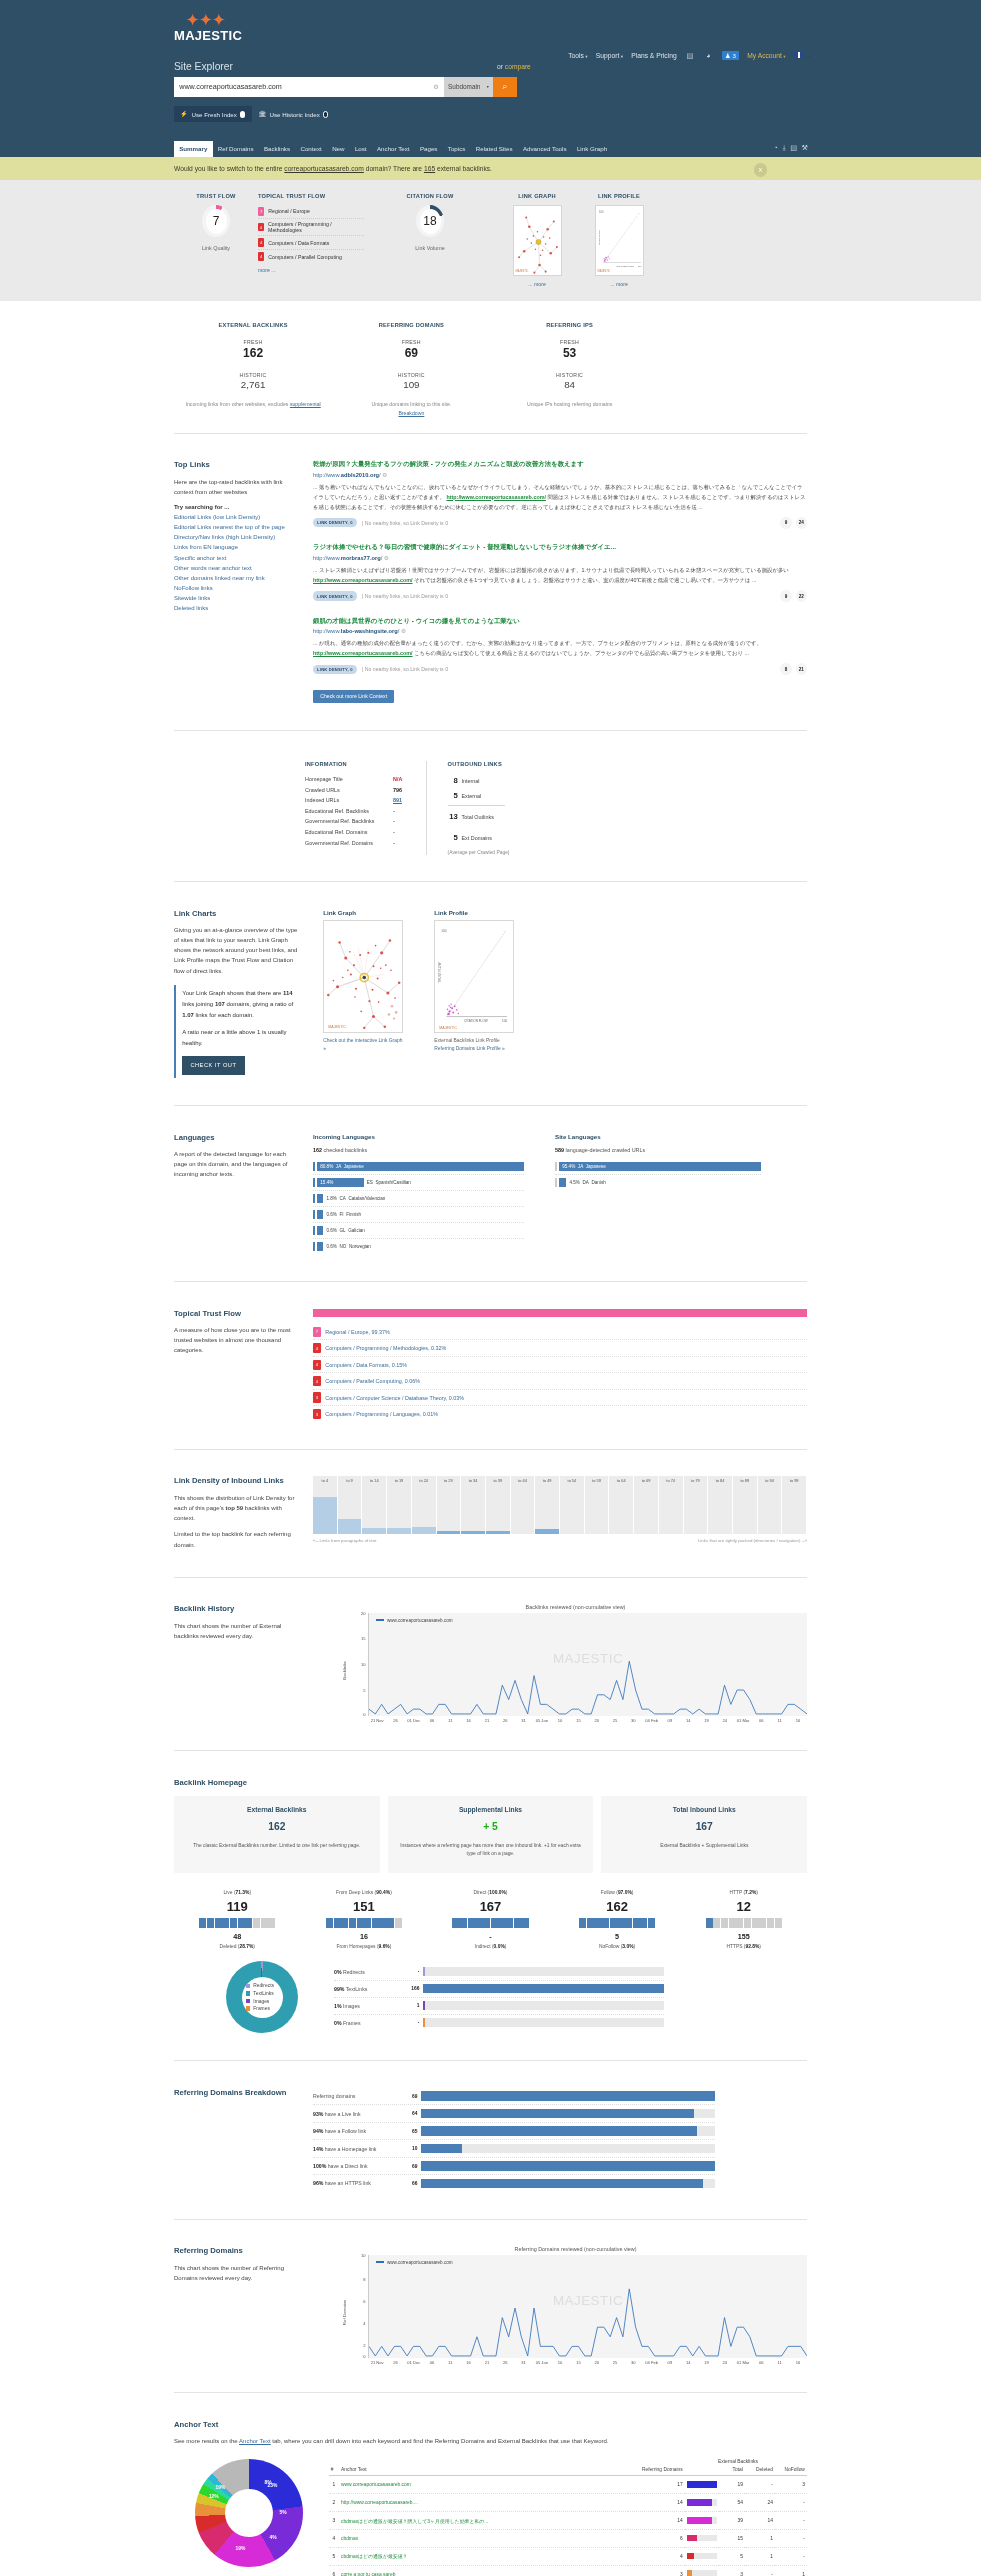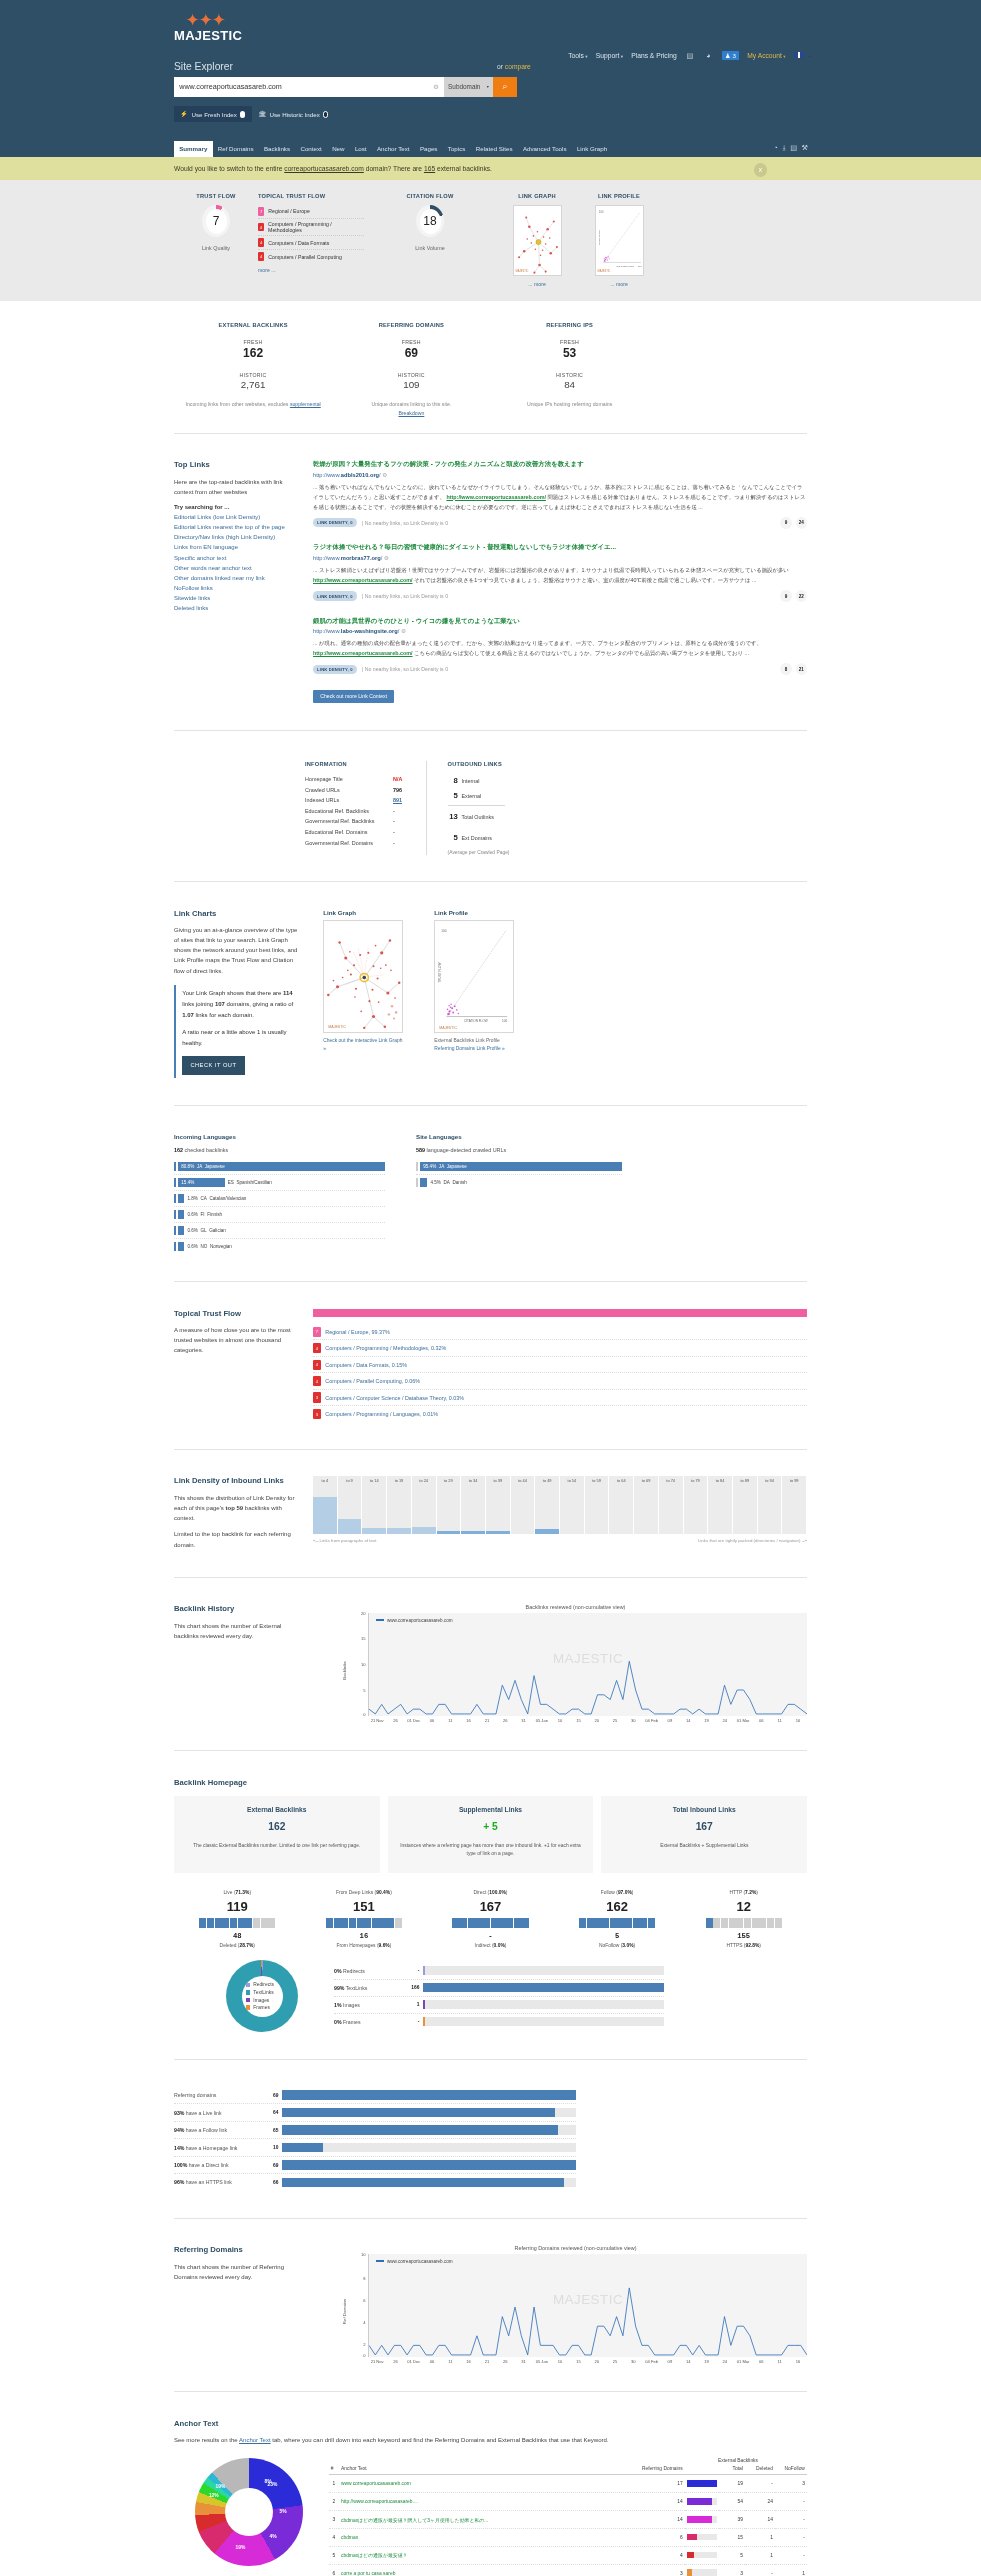--- a/index.html
+++ b/index.html
@@ -175,21 +175,21 @@
   .bbcard .num { font-size:10.3px; font-weight:bold; color:#2f4f66; margin:8.2px 0 9.3px 0;}
   .bbcard .num.green { color:#18b018;}
   .bbcard p { font-size:4.9px; color:#555; line-height:1.7;}
   .bbstats { display:flex; margin-top:17.5px;}
   .bbstat { flex:1; text-align:center;}
   .bbstat .t { font-size:4.9px; color:#555;}
   .bbstat .t b { color:#222;}
   .bbstat .v { font-size:13px; font-weight:bold; color:#222; margin:4.1px 0;}
   .segbar { display:flex; gap:0.5px; height:9.3px; width:76px; margin:0 auto;}
   .segbar div { flex:1; }
-  .bbstat .v2 { font-size:7.2px; font-weight:bold; color:#222; margin:4.1px 0 3.1px 0;font-family:Liberation Mono, monospace;}
+  .bbstat .v2 { font-size:7.2px; font-weight:bold; color:#222; margin:4.1px 0 3.1px 0;}
 
   
   .ltwrap { display:flex; align-items:center; margin-top:12.4px;}
   .ltdonut { width:72px;height:72px;border-radius:50%; position:relative; margin-left:52px;
        background: conic-gradient(#9a9ad8 0deg 1.1deg, #2f9eb0 1.1deg 358deg, #7a46b5 358deg 359deg, #e8913a 359deg 360deg);}
   .ltdonut .hole { position:absolute; inset:15.5px; background:#fff; border-radius:50%; }
   .ltlegend { position:absolute; inset:0; display:flex; flex-direction:column; justify-content:center; padding-left:19.6px; gap:2.6px;}
   .ltlegend div { display:flex; align-items:center; gap:3.1px; font-size:4.9px; color:#444;}
   .ltlegend i { width:4.6px;height:4.6px;display:inline-block;}
   .ltbars { flex:1; margin-left:36px; max-width:330px;}
@@ -670,20 +670,24 @@
           </svg>
         </div>
         <div class="chartcap"><span class="plain">External Backlinks Link Profile</span><br><a>Referring Domains Link Profile »</a></div>
       </div>
     </div>
   </div>
 
   <hr class="sep">
 
   <div class="section">
+    <div class="sleft">
+      <div class="stitle">Languages</div>
+      <div class="sdesc">A report of the detected language for each page on this domain, and the languages of incoming anchor texts.</div>
+    </div>
     <div class="sright" style="display:flex; gap:31px;">
       <div style="width:211px">
         <div class="lcolhead">Incoming Languages</div>
         <div class="lsub"><b>162</b><span> checked backlinks</span></div>
         <div class="lrow">
             <span class="lmark"></span>
             <span class="lbar" style="width:100%"><span>80.8%</span>&nbsp;&nbsp;<span>JA</span>&nbsp;&nbsp;<span>Japanese</span></span>
           </div>
         <div class="lrow">
             <span class="lmark"></span>
@@ -1086,20 +1090,23 @@
               <i style="width:2.1px;background:#e8913a"></i>
             </span>
           </div>
       </div>
     </div>
   </div>
 
   <hr class="sep">
 
   <div class="section">
+    <div class="sleft">
+      <div class="stitle">Referring Domains Breakdown</div>
+    </div>
     <div class="sright" style="max-width:402px">
       <div class="rdrow">
           <span class="lab"><b></b><span>Referring domains</span></span>
           <span class="cnt">69</span>
           <span class="track">
             <i style="width:100%"></i>
           </span>
         </div>
       <div class="rdrow">
           <span class="lab"><b>93%</b><span> have a Live link</span></span>

